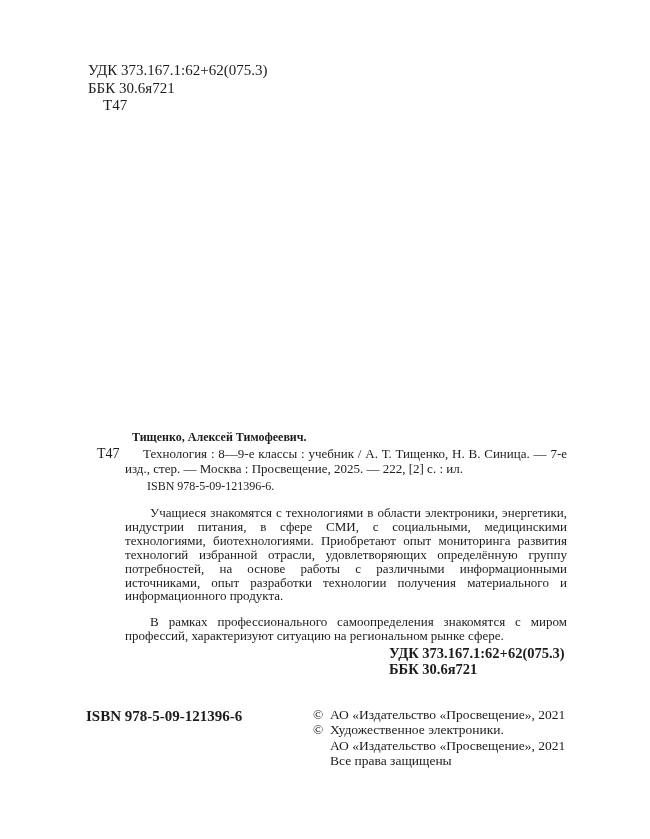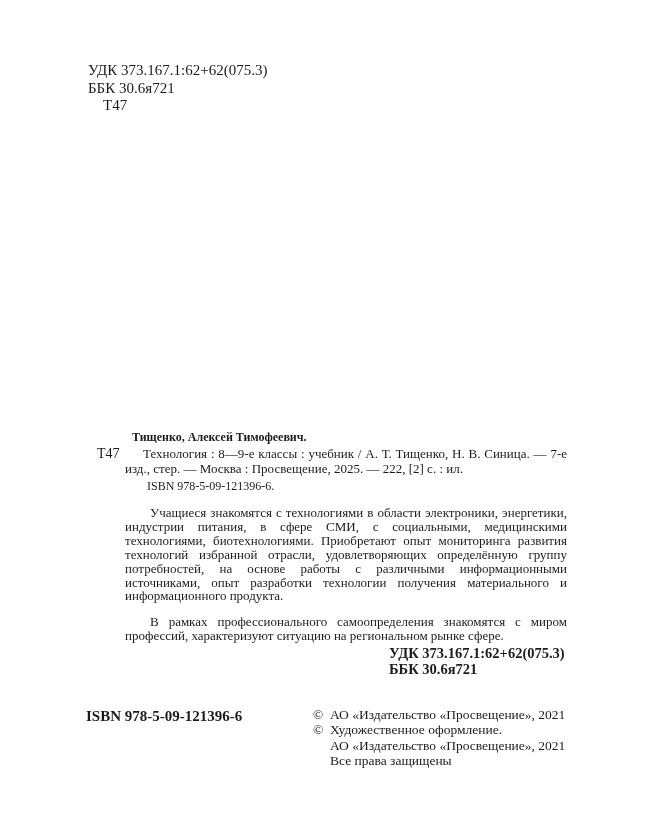--- a/index.html
+++ b/index.html
@@ -154,21 +154,21 @@
 
   <div class="footer">
     <div class="footer-isbn">ISBN 978-5-09-121396-6</div>
     <div class="footer-copy">
       <div class="copy-line">
         <span class="copy-marker">©</span>
         <span class="copy-text">АО «Издательство «Просвещение», 2021</span>
       </div>
       <div class="copy-line">
         <span class="copy-marker">©</span>
-        <span class="copy-text">Художественное оформление.</span>
+        <span class="copy-text">Художественное электроники.</span>
       </div>
       <div class="copy-line">
         <span class="copy-marker"></span>
         <span class="copy-text">АО «Издательство «Просвещение», 2021</span>
       </div>
       <div class="copy-line">
         <span class="copy-marker"></span>
         <span class="copy-text">Все права защищены</span>
       </div>
     </div>

